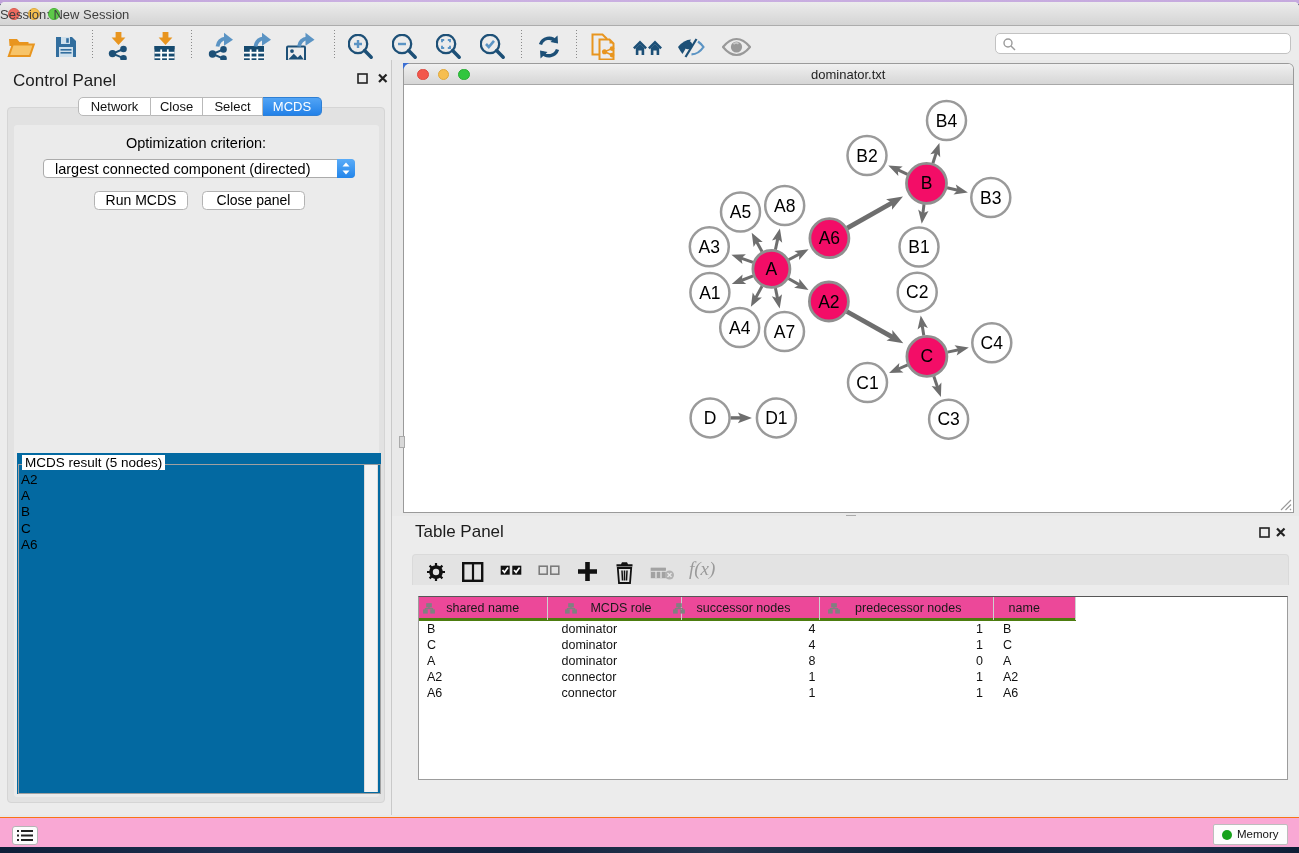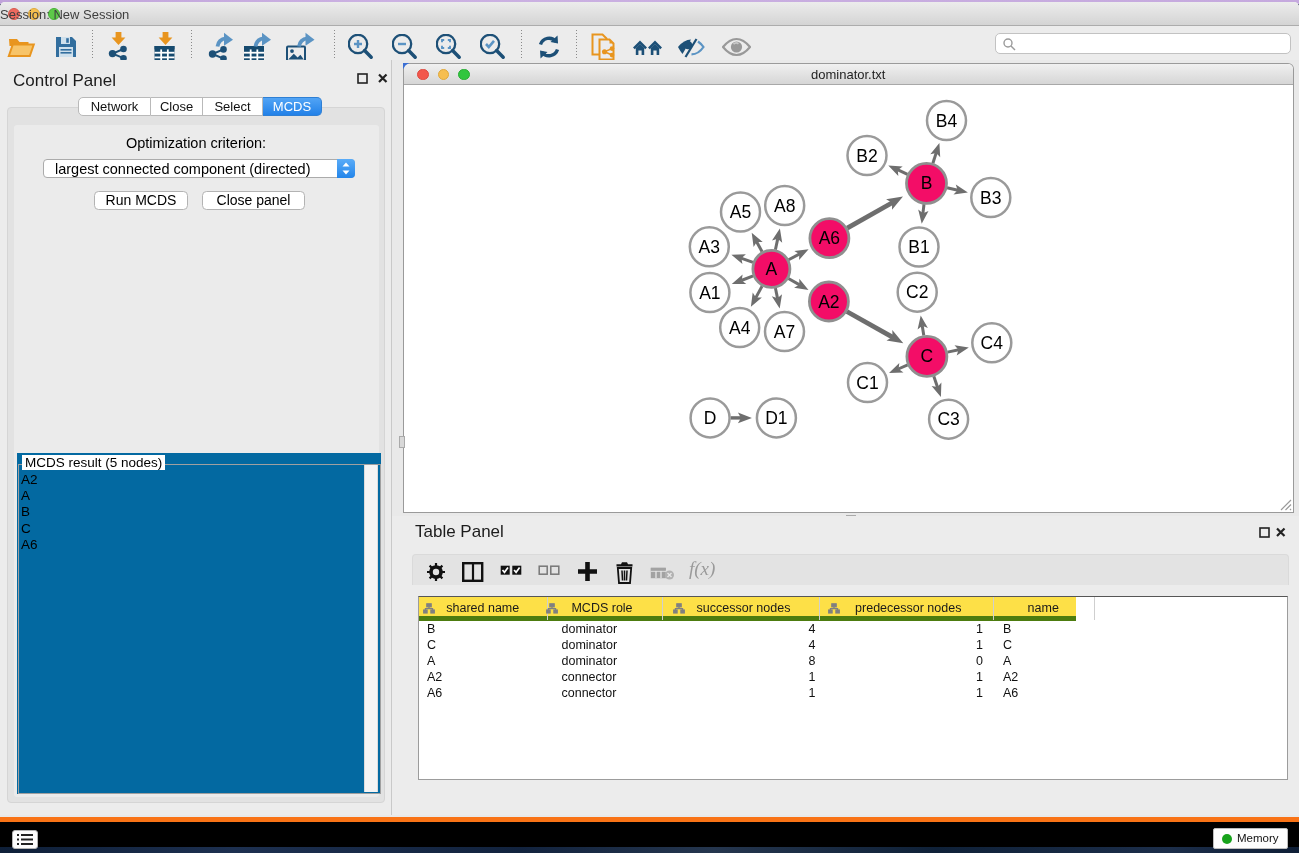--- a/index.html
+++ b/index.html
@@ -52,37 +52,37 @@
 #nw-title { position:absolute; left:0; top:0; width:100%; height:21px;
   background:linear-gradient(#f0f0f0,#d6d6d6); border-bottom:1px solid #a8a8a8; border-radius:5px 5px 0 0; }
 #nw-title .tl { position:absolute; top:4.5px; width:11.5px; height:11.5px; border-radius:50%; }
 #nw-title .t { position:absolute; width:100%; text-align:center; top:3px; font-size:13px; color:#1f1f1f; }
 #grip { position:absolute; right:1px; bottom:1px; width:13px; height:13px; }
 #tpanel { position:absolute; left:392px; top:456px; width:907px; height:299px; background:#ececec; }
 #tp-toolbar { position:absolute; left:20px; top:38px; width:877px; height:31px; background:#e3e3e3;
   border:1px solid #dadada; border-bottom:none; border-radius:4px 4px 0 0; }
 #ttable { position:absolute; left:26px; top:80px; width:870px; height:184px; background:#fff;
   border:1px solid #9c9c9c; border-top:1px solid #565656; }
-#thead { position:absolute; left:0; top:0; width:656.5px; height:24px; background:#fde047;
-  border-bottom:5px solid #4d7c0f; }
+#thead { position:absolute; left:0; top:0; width:656.5px; height:24px; background:#ec4899;
+  border-bottom:3px solid #4d7c0f; }
 .th { position:absolute; top:0; height:23px; border-right:1px solid #cfcfcf; text-align:center;
   font-size:12.5px; color:#1a1a1a; line-height:23px; }
 #tbody { position:absolute; left:0; top:25px; width:868px; height:158px; }
 .tr { position:absolute; left:0; width:868px; height:16px; }
 .td { position:absolute; top:0; height:16px; font-size:12.5px; color:#111; line-height:15px;
   white-space:nowrap; overflow:hidden; }
 .td.num { text-align:right; }
 #btabs { position:absolute; left:280.5px; top:274.5px; height:20px; display:flex; }
 .btab { height:20px; background:#fff; border:1px solid #c0c0c0; border-left:none; font-size:13.5px;
   color:#111; text-align:center; line-height:18px; }
 .btab.first { border-left:1px solid #c0c0c0; border-radius:5px 0 0 5px; }
 .btab.last { border-radius:0 5px 5px 0; }
 .btab.sel { background:linear-gradient(#55a7f6,#2283e9); color:#f4f8ff; border-color:#2e7fd4; }
-#statusbar { position:absolute; left:0; top:814.5px; width:1299px; height:30px; background:#000000;
-  border-top:5px solid #f97316; }
+#statusbar { position:absolute; left:0; top:814.5px; width:1299px; height:30px; background:#f9a8d4;
+  border-top:1px solid #f97316; }
 #memBtn { position:absolute; left:1213px; top:6px; width:75px; height:21px; background:#fdfdfd;
   border:1px solid #bdbdbd; border-radius:2px; font-size:11.5px; color:#111; }
 #listBtn { position:absolute; left:12px; top:8.5px; width:26px; height:19px; background:#fdfdfd;
   border:1px solid #b5b5b5; border-radius:3px; }
 </style></head>
 <body>
 <div id="deskTop"></div>
 <div id="deskBottom"></div>
 <div id="app">
   <div id="titlebar">
@@ -376,21 +376,21 @@
       <div id="ttable">
         <div id="thead">
             <div class="th" style="left:0.0px;width:128.5px;"><span style="position:absolute;left:4px;top:6px;line-height:0"><svg width="12" height="11" viewBox="0 0 12 11">
                   <g fill="none" stroke="#808080" stroke-width="1.2">
                     <rect x="3.8" y="0.8" width="4.4" height="3" fill="#808080"></rect>
                     <rect x="0.7" y="7" width="3.4" height="3" fill="#808080"></rect>
                     <rect x="7.9" y="7" width="3.4" height="3" fill="#808080"></rect>
                     <path d="M6 4 v1.6 M2.4 7 v-1.4 h7.2 V7"></path>
                   </g>
                 </svg></span><span>shared name</span></div>
-<div class="th" style="left:123px;width:121px;"><span style="position:absolute;left:4px;top:6px;line-height:0"><svg width="12" height="11" viewBox="0 0 12 11">
+<div class="th" style="left:142px;width:121px;"><span style="position:absolute;left:4px;top:6px;line-height:0"><svg width="12" height="11" viewBox="0 0 12 11">
                   <g fill="none" stroke="#808080" stroke-width="1.2">
                     <rect x="3.8" y="0.8" width="4.4" height="3" fill="#808080"></rect>
                     <rect x="0.7" y="7" width="3.4" height="3" fill="#808080"></rect>
                     <rect x="7.9" y="7" width="3.4" height="3" fill="#808080"></rect>
                     <path d="M6 4 v1.6 M2.4 7 v-1.4 h7.2 V7"></path>
                   </g>
                 </svg></span><span>MCDS role</span></div>
 <div class="th" style="left:249.5px;width:151px;"><span style="position:absolute;left:4px;top:6px;line-height:0"><svg width="12" height="11" viewBox="0 0 12 11">
                   <g fill="none" stroke="#808080" stroke-width="1.2">
                     <rect x="3.8" y="0.8" width="4.4" height="3" fill="#808080"></rect>
@@ -400,21 +400,21 @@
                   </g>
                 </svg></span><span>successor nodes</span></div>
 <div class="th" style="left:404.5px;width:170.5px;"><span style="position:absolute;left:4px;top:6px;line-height:0"><svg width="12" height="11" viewBox="0 0 12 11">
                   <g fill="none" stroke="#808080" stroke-width="1.2">
                     <rect x="3.8" y="0.8" width="4.4" height="3" fill="#808080"></rect>
                     <rect x="0.7" y="7" width="3.4" height="3" fill="#808080"></rect>
                     <rect x="7.9" y="7" width="3.4" height="3" fill="#808080"></rect>
                     <path d="M6 4 v1.6 M2.4 7 v-1.4 h7.2 V7"></path>
                   </g>
                 </svg></span><span>predecessor nodes</span></div>
-<div class="th" style="left:594px;width:81.5px;padding-right:20px;"><span>name</span></div>
+<div class="th" style="left:575.0px;width:81.5px;padding-right:20px;"><span>name</span></div>
           </div>
         <div id="tbody">
             <div class="tr" style="top:0px">
               <div class="td" style="left:0px;width:120.5px;padding-left:8px">B</div>
               <div class="td" style="left:142.5px;width:107px">dominator</div>
               <div class="td num" style="left:249.5px;width:147px">4</div>
               <div class="td num" style="left:404.5px;width:159.5px">1</div>
               <div class="td" style="left:584.0px;width:70px">B</div>
             </div>
 <div class="tr" style="top:16px">

